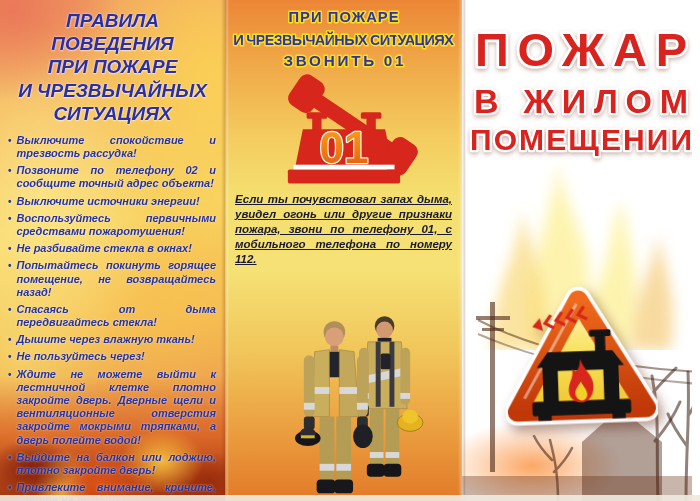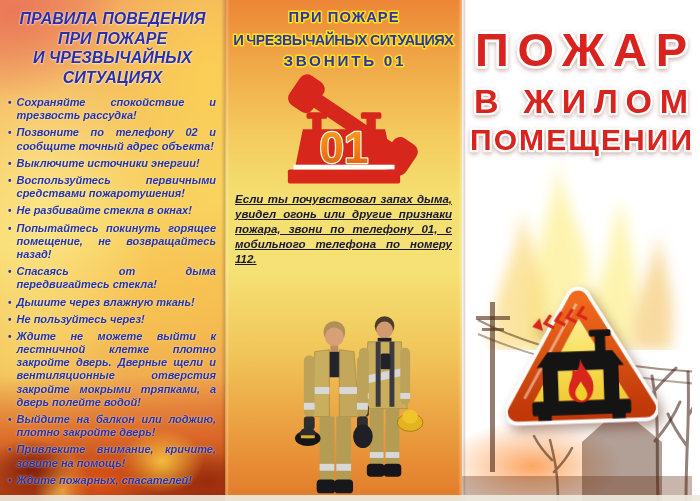--- a/index.html
+++ b/index.html
@@ -28,21 +28,21 @@
       radial-gradient(85px 55px at 44% 86%, rgba(224,84,22,.9), rgba(224,84,22,0) 70%),
       radial-gradient(60px 46px at 72% 68%, rgba(252,204,66,.85), rgba(252,204,66,0) 70%),
       radial-gradient(72px 42px at 92% 84%, rgba(150,40,10,.85), rgba(150,40,10,0) 70%),
       radial-gradient(40px 60px at 28% 92%, rgba(252,226,96,.8), rgba(252,226,96,0) 70%),
       linear-gradient(0deg, rgba(158,48,12,.95) 0%, rgba(216,92,30,.72) 52%, rgba(216,92,30,0) 100%);
   }
   .left-content { position:relative; z-index:2; }
   .left-title {
     margin:0; padding:9px 6px 0 6px; text-align:center;
     color:#2b2fa6; font-weight:bold; font-style:italic;
-    font-size:16px; line-height:1.22;
+    font-size:19px; line-height:1.22;
     text-shadow:0 0 2px rgba(255,255,255,.85), 0 1px 2px rgba(255,255,255,.5);
   }
   .left-title span { display:block; }
   .rules { list-style:none; margin:9px 9px 0 8px; padding:0; }
   .rule {
     display:flex; gap:5px; margin-bottom:4px;
     color:#2733a3; font-weight:bold; font-style:italic;
     font-size:11px; line-height:1.2; text-align:justify;
     text-shadow:0 0 2px rgba(255,255,255,.7);
   }
@@ -108,21 +108,21 @@
   <section class="panel panel-left">
     <div class="left-content">
       <h2 class="left-title">
         <span>ПРАВИЛА  ПОВЕДЕНИЯ</span>
         <span>ПРИ ПОЖАРЕ</span>
         <span>И ЧРЕЗВЫЧАЙНЫХ СИТУАЦИЯХ</span>
       </h2>
       <ul class="rules">
         <li class="rule">
             <span class="dot">•</span>
-            <span class="rule-text">Сохраняйте спокойствие и трезвость рассудка!</span>
+            <span class="rule-text">Выключите спокойствие и трезвость рассудка!</span>
           </li>
         <li class="rule">
             <span class="dot">•</span>
             <span class="rule-text">Позвоните по телефону 02 и сообщите точный адрес объекта!</span>
           </li>
         <li class="rule">
             <span class="dot">•</span>
             <span class="rule-text">Выключите источники энергии!</span>
           </li>
         <li class="rule">

